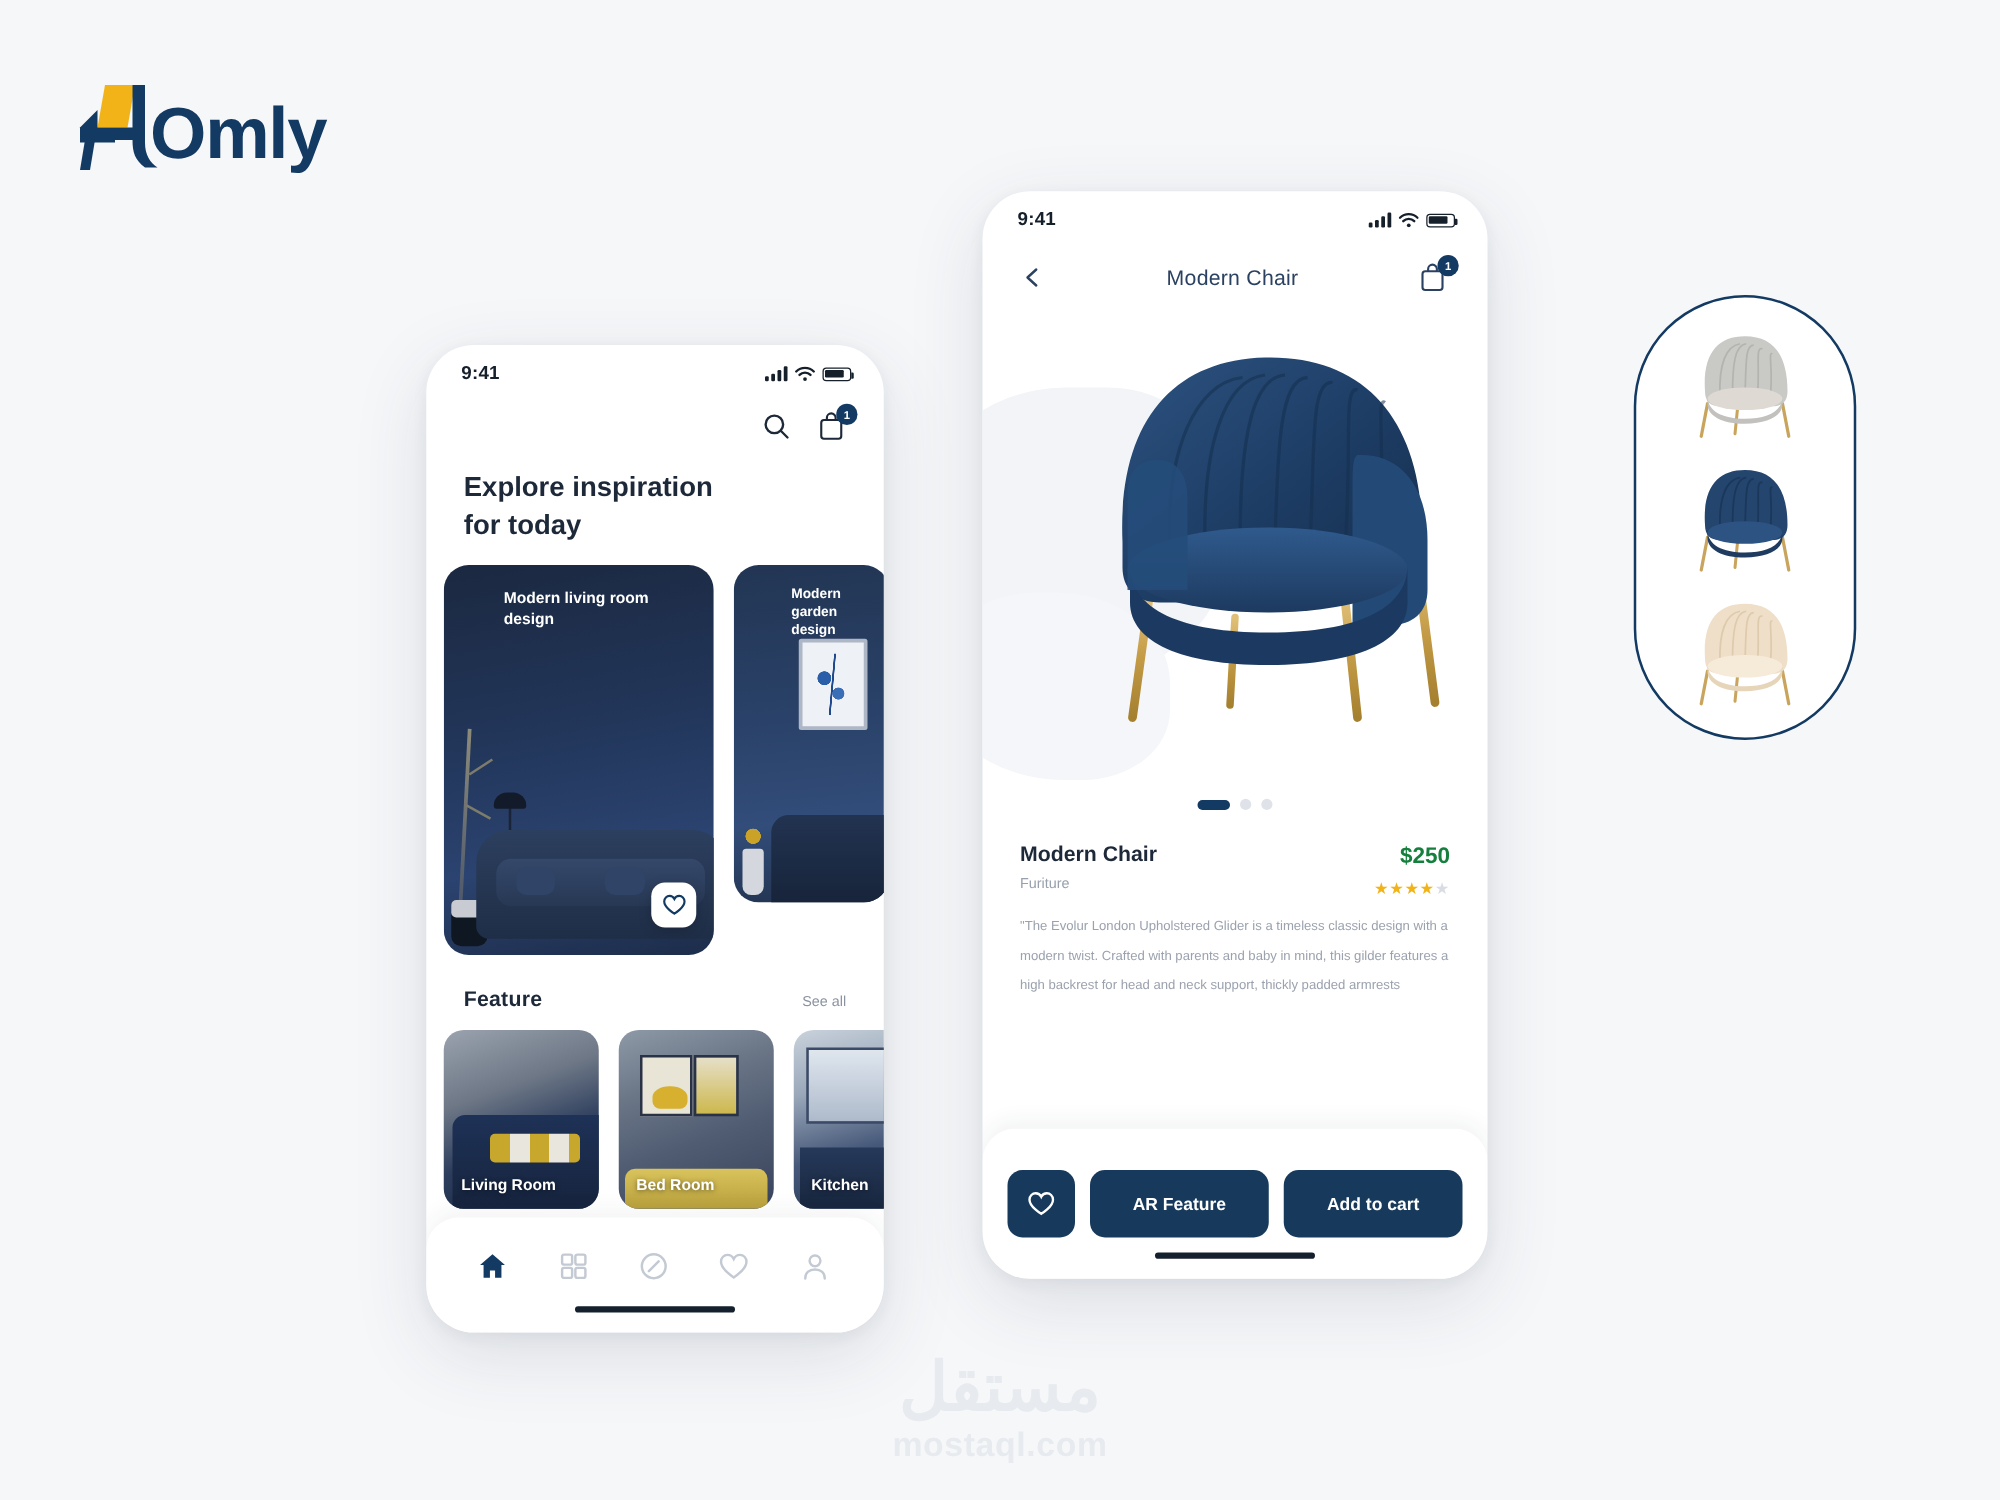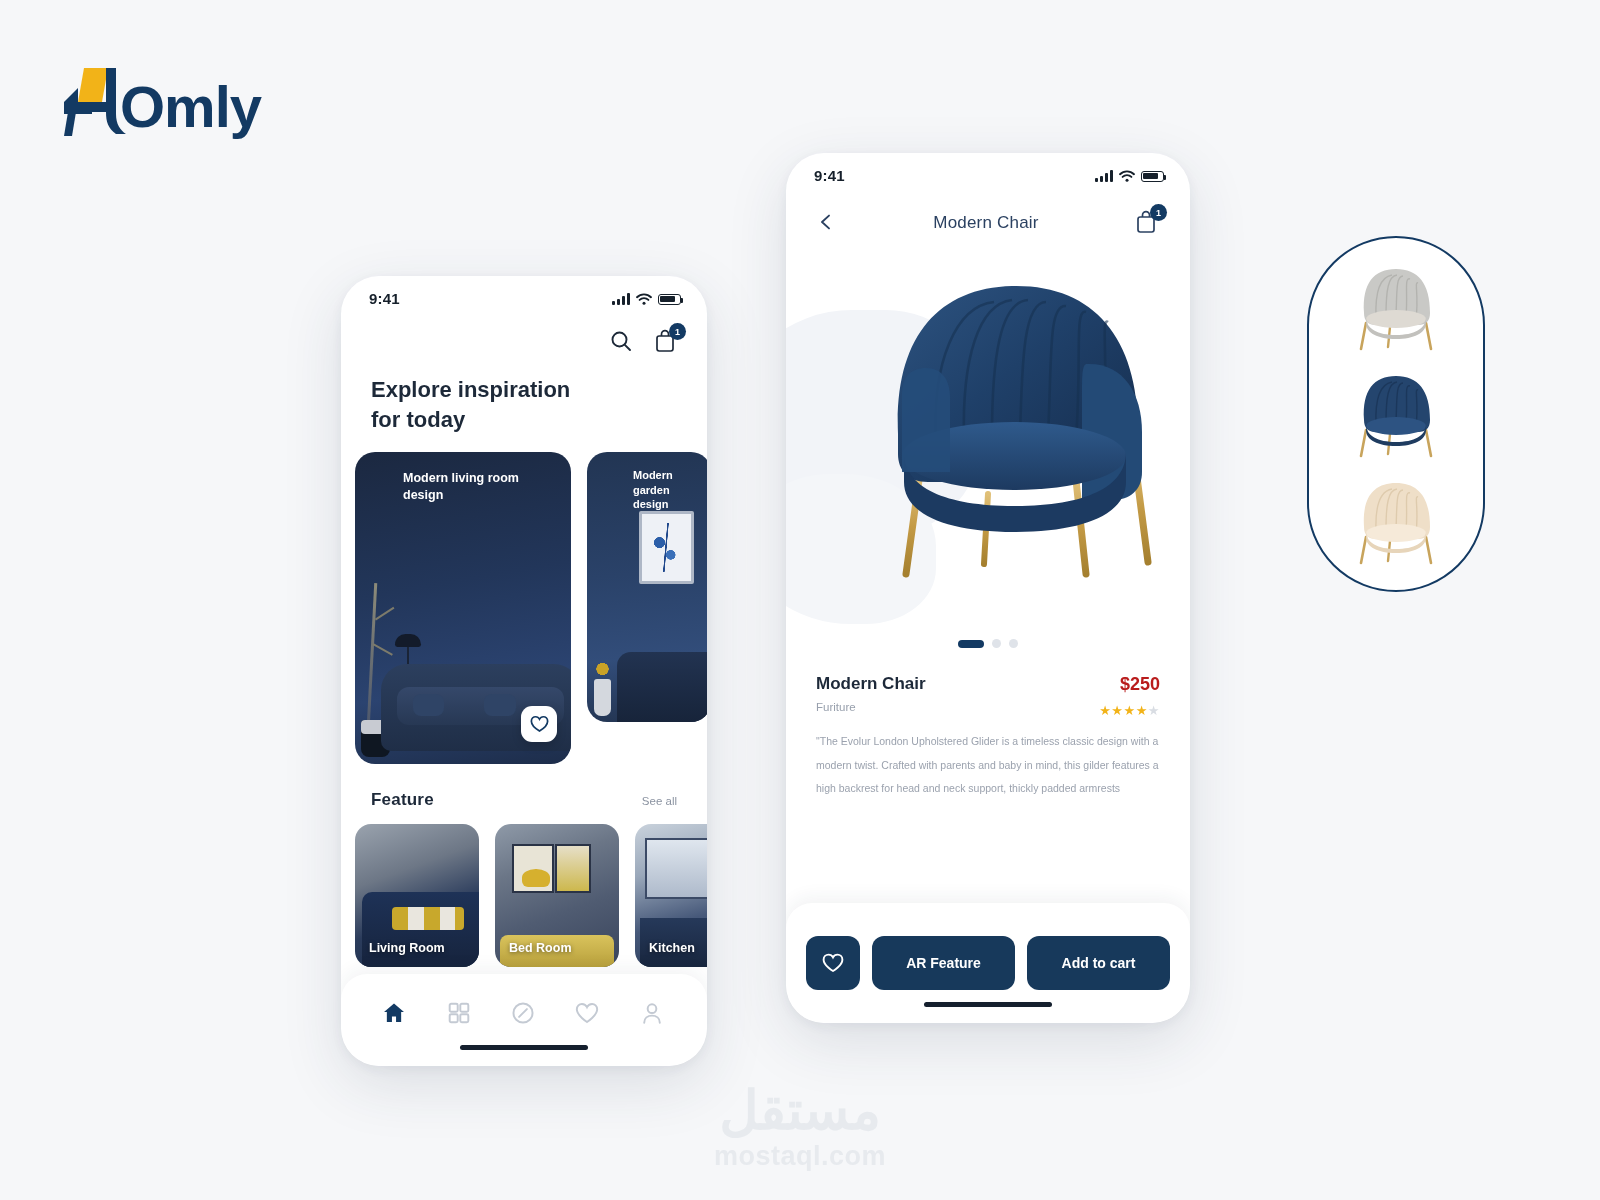--- a/index.html
+++ b/index.html
@@ -136,21 +136,21 @@
   .hero-blob2 { position:absolute; left:-40px; top:232px; width:190px; height:150px;
                 background:#f4f6f9; border-radius:48% 52% 40% 60%; }
   .dots { position:absolute; left:50%; transform:translateX(-50%); bottom:10px;
           display:flex; align-items:center; gap:8px; }
   .dot { width:9px; height:9px; border-radius:50%; background:#dfe3e9; cursor:pointer; }
   .dot.active { width:26px; height:8px; border-radius:5px; background:#133A63; }
 
   .prod-row { display:flex; align-items:flex-start; justify-content:space-between; padding:16px 30px 0; }
   .prod-name { font-size:17px; font-weight:bold; color:#1d2939; }
   .prod-cat { font-size:11.5px; color:#98a0ad; margin-top:7px; }
-  .prod-price { font-size:18px; font-weight:bold; color:#b91c1c; text-align:right; }
+  .prod-price { font-size:18px; font-weight:bold; color:#15803d; text-align:right; }
   .stars { margin-top:8px; font-size:13px; letter-spacing:.5px; text-align:right; }
   .star-on { color:#f2b318; } .star-off { color:#d9dde3; }
 
   .info-title { padding:22px 30px 0; font-size:14px; color:#3a4a60; }
   .info-body { padding:12px 30px 0; font-size:10.5px; color:#9ba2ae; line-height:2.25; }
 
   .cta {
     position:absolute; left:0; right:0; bottom:0; height:120px; background:#fff;
     border-radius:26px 26px 38px 38px; box-shadow:0 -6px 18px rgba(35,50,75,.06);
     display:flex; align-items:center; gap:12px; padding:0 20px;

